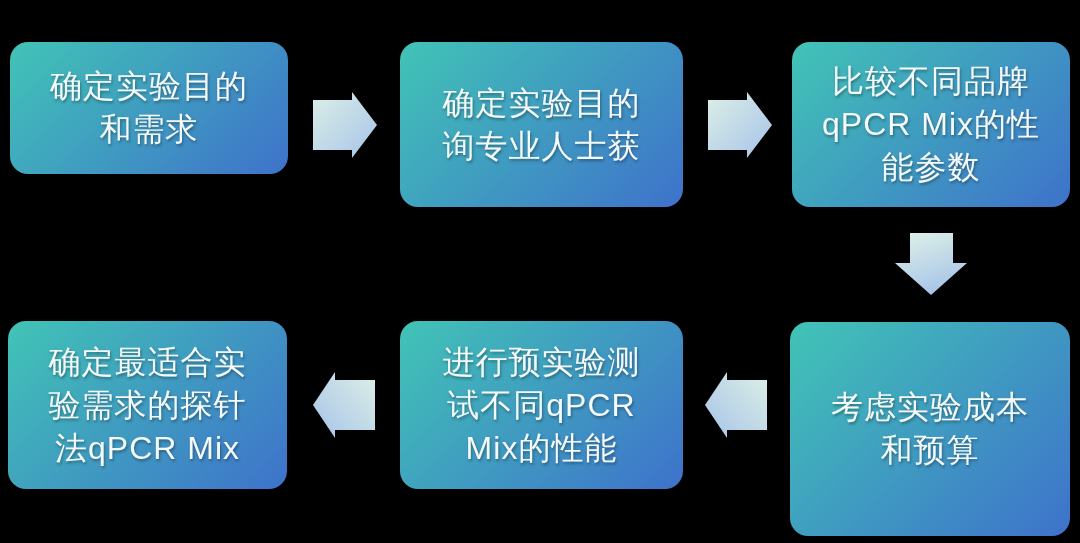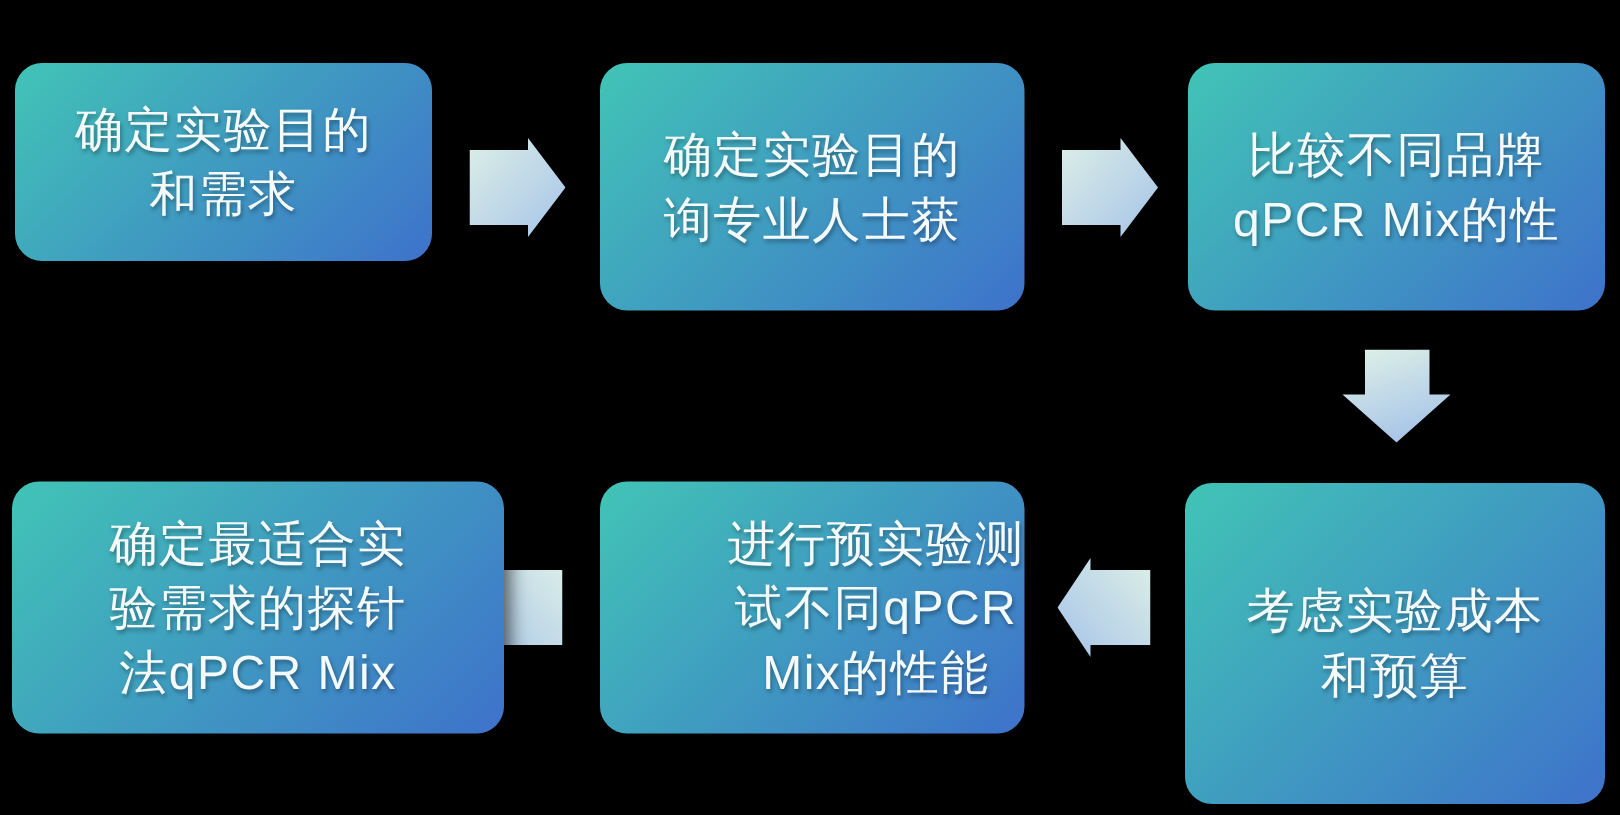--- a/index.html
+++ b/index.html
@@ -41,22 +41,22 @@
     text-shadow: 1px 2px 3px rgba(0,0,0,0.35);
   }
   .box-text .line { display: block; }
   .arrow { position: absolute; display: block; }
 
   
   .pos-b1 { left: 10px;  top: 42px;  width: 278px; height: 132px; }
   .pos-b2 { left: 400px; top: 42px;  width: 283px; height: 165px; }
   .pos-b3 { left: 792px; top: 42px;  width: 278px; height: 165px; }
   .pos-b4 { left: 790px; top: 322px; width: 280px; height: 214px; }
-  .pos-b5 { left: 400px; top: 321px; width: 283px; height: 168px; justify-content: flex-end; }
-  .pos-b6 { left: 8px;   top: 321px; width: 328px; height: 168px; }
+  .pos-b5 { left: 400px; top: 321px; width: 283px; height: 168px; }
+  .pos-b6 { left: 8px;   top: 321px; width: 279px; height: 168px; }
 
   .pos-a1 { left: 313px; top: 92px;  width: 64px; height: 66px; }
   .pos-a2 { left: 708px; top: 92px;  width: 64px; height: 66px; }
   .pos-a3 { left: 895px; top: 233px; width: 72px; height: 62px; }
   .pos-a4 { left: 705px; top: 372px; width: 62px; height: 66px; }
   .pos-a5 { left: 313px; top: 372px; width: 62px; height: 66px; }
 
   .stop-from { stop-color: var(--arrow-from); }
   .stop-to   { stop-color: var(--arrow-to); }
 </style>
@@ -101,20 +101,21 @@
   </div>
 
   <svg class="arrow pos-a2" viewBox="0 0 64 66">
     <polygon points="0,8 39,8 39,0 64,33 39,66 39,58 0,58" fill="url(#gradR)"></polygon>
   </svg>
 
   <div class="box pos-b3">
     <div class="box-text">
       <span class="line">比较不同品牌</span>
       <span class="line">qPCR Mix的性</span>
+      <span class="line">能参数</span>
     </div>
   </div>
 
   <svg class="arrow pos-a3" viewBox="0 0 72 62">
     <polygon points="15,0 58,0 58,30 72,30 36,62 0,30 15,30" fill="url(#gradD)"></polygon>
   </svg>
 
   <div class="box pos-b4">
     <div class="box-text">
       <span class="line">考虑实验成本</span>

